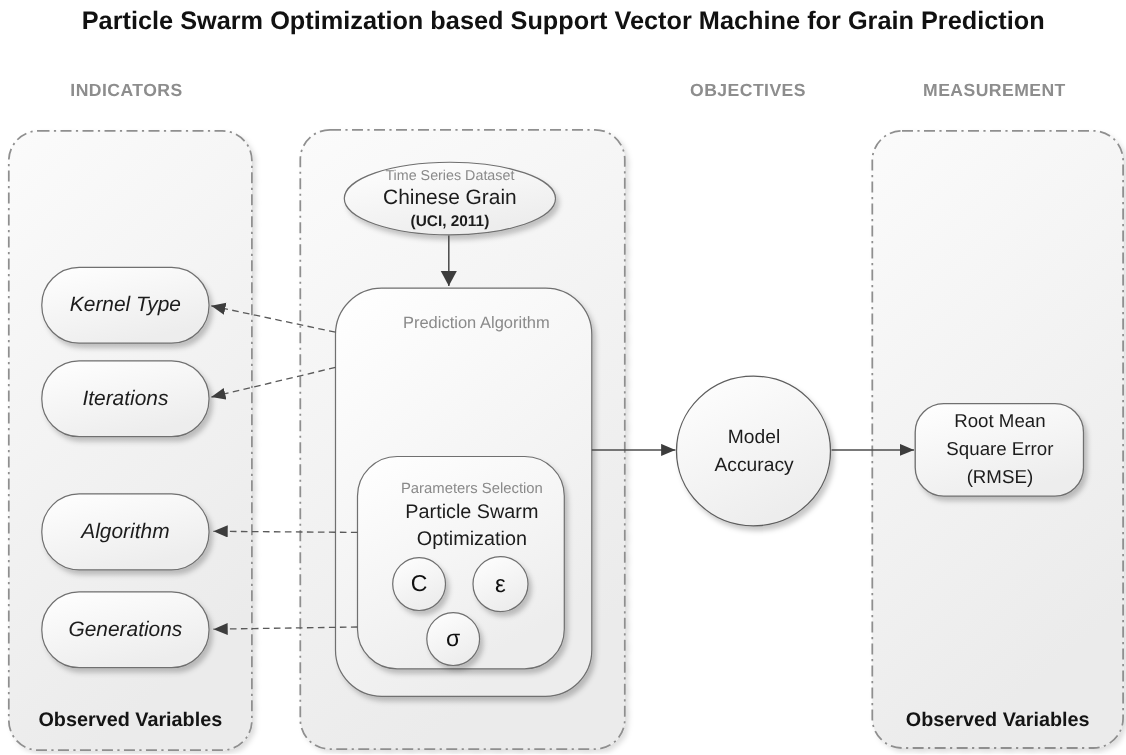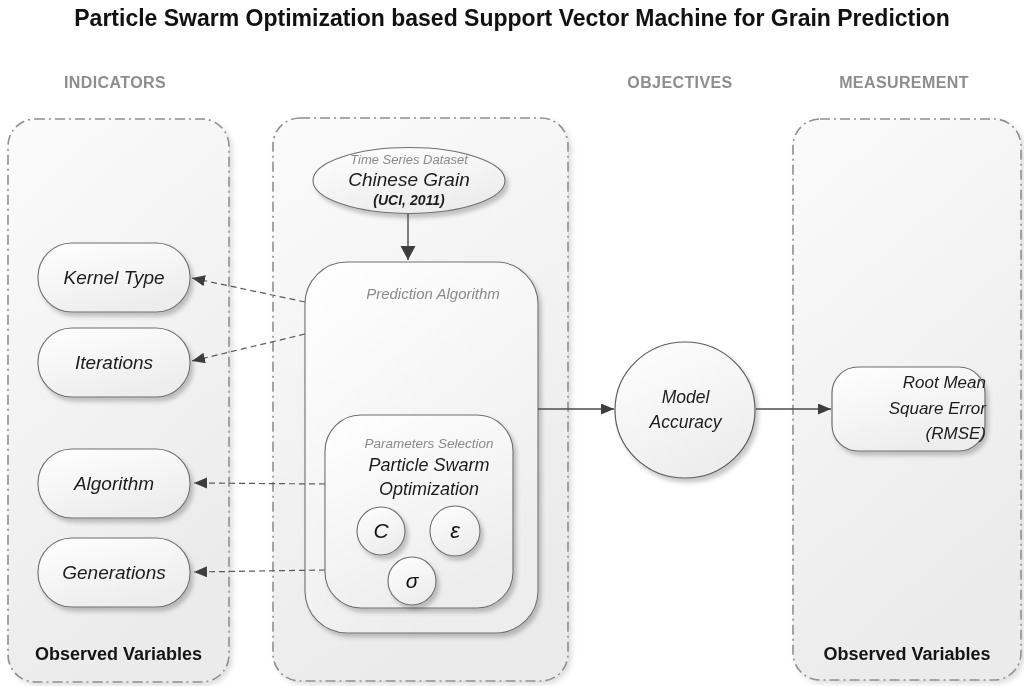--- a/index.html
+++ b/index.html
@@ -15,38 +15,38 @@
   #ch-measurement{left:794px;}
   .pill-label{left:38px;width:152px;height:69px;display:flex;align-items:center;justify-content:center;
               font-style:italic;font-size:19px;}
   #pl-kernel{top:243px;}
   #pl-iterations{top:328px;}
   #pl-population{top:449px;}
   #pl-generations{top:538px;}
   .footer{top:644px;font-size:18px;font-weight:bold;color:#141414;}
   #ft-left{left:8px;width:221px;}
   #ft-right{left:793px;width:228px;}
-  .stack{position:absolute;display:flex;flex-direction:column;align-items:center;justify-content:center;text-align:center;color:#1c1c1c;font-style:italic;}
+  .stack{position:absolute;display:flex;flex-direction:column;align-items:center;justify-content:center;text-align:center;color:#1c1c1c;}
   .muted{color:#8a8a8a;}
   #ds-label{left:313px;top:146px;width:192px;height:68px;}
   #ds-label .l1{font-size:13px;}
   #ds-label .l2{font-size:19px;margin-top:2px;}
   #ds-label .l3{font-size:14px;font-weight:600;margin-top:1px;}
   #svm-label{left:324px;top:283px;width:218px;}
   #svm-label .l1{font-size:15px;line-height:21px;}
   #svm-label .l2{font-size:20px;line-height:26px;}
   #pso-label{left:325px;top:434px;width:208px;}
   #pso-label .l1{font-size:13.5px;line-height:19px;}
   #pso-label .l2{font-size:18px;line-height:24px;}
   .param{width:50px;height:50px;display:flex;align-items:center;justify-content:center;font-size:21px;color:#111;}
   #pc-c{left:356px;top:506px;}
   #pc-eps{left:430px;top:506px;font-size:22px;}
   #pc-sig{left:387px;top:556px;}
   #ma-label{left:615px;top:383px;width:141px;height:54px;font-size:17.5px;line-height:25px;}
-  #rmse-label{left:832px;top:370px;width:154px;font-size:17px;line-height:25.5px;align-items:flex-end;}
+  #rmse-label{left:832px;top:370px;width:154px;font-size:17px;line-height:25.5px;}
 </style>
 </head>
 <body>
 
 <div class="stage">
 
   <svg width="1024" height="686" viewBox="0 0 1024 686">
     <defs>
       <linearGradient id="contFill" x1="0" y1="0" x2="0.35" y2="1">
         <stop offset="0" stop-color="#fbfbfb"></stop>

